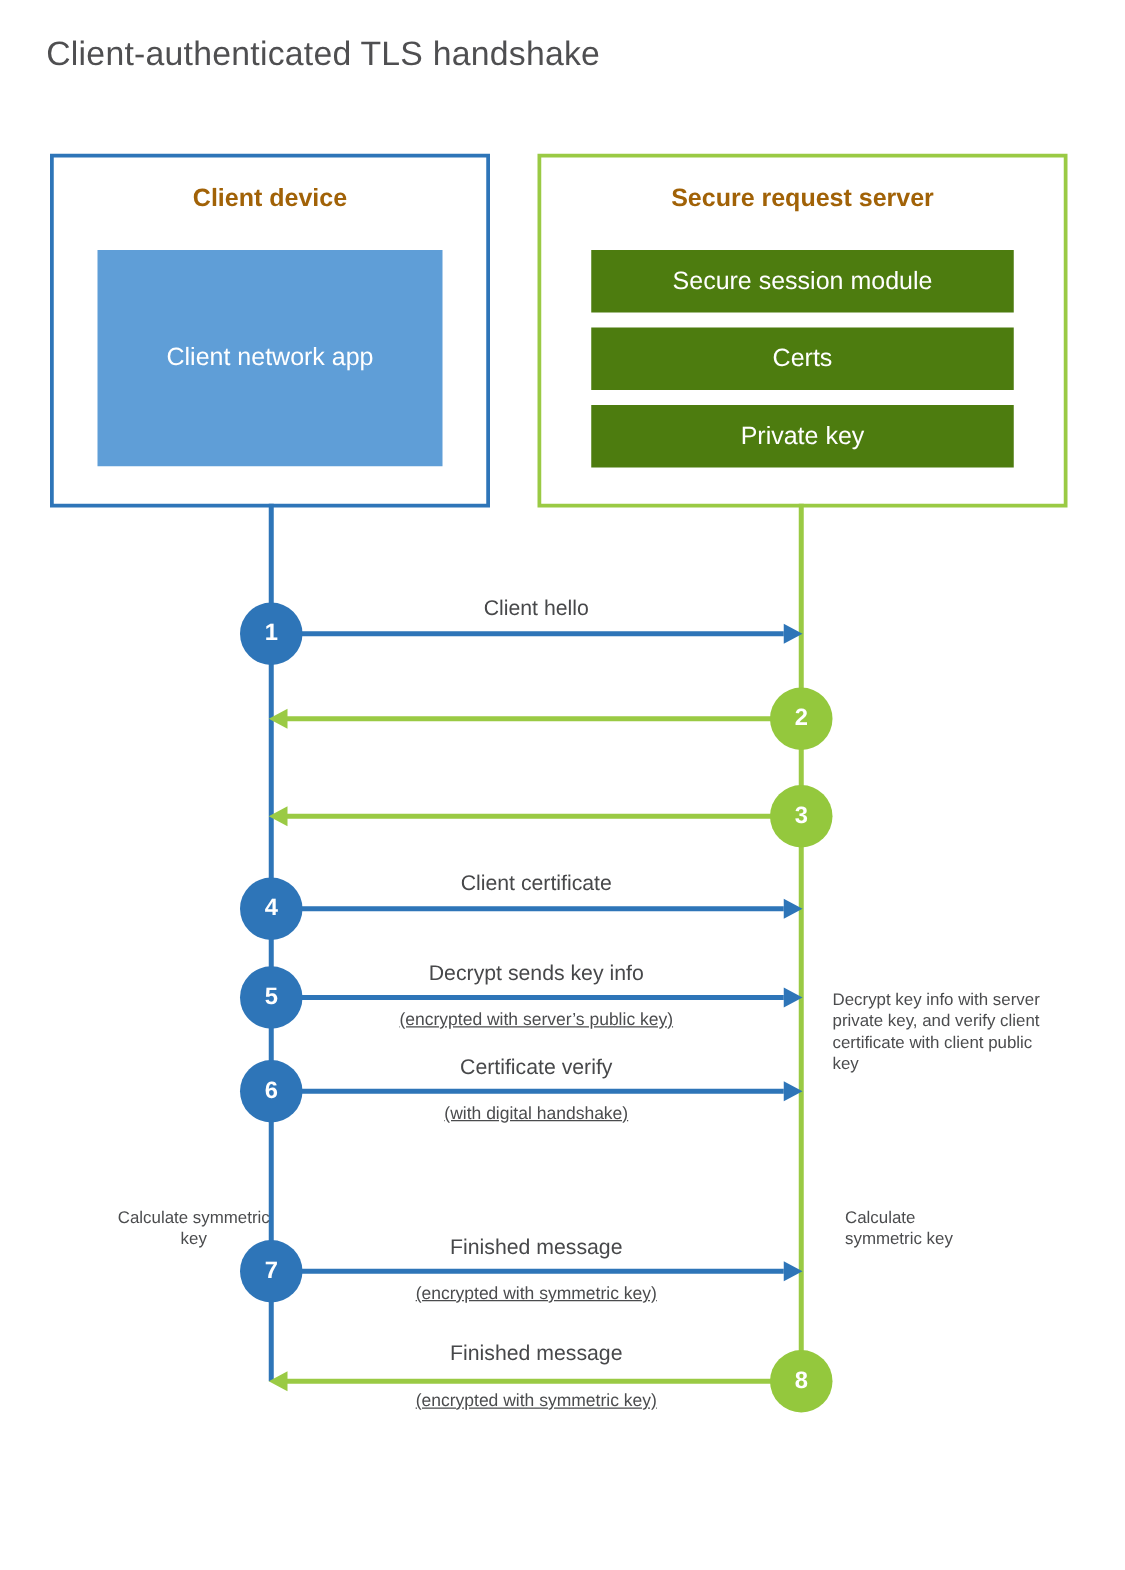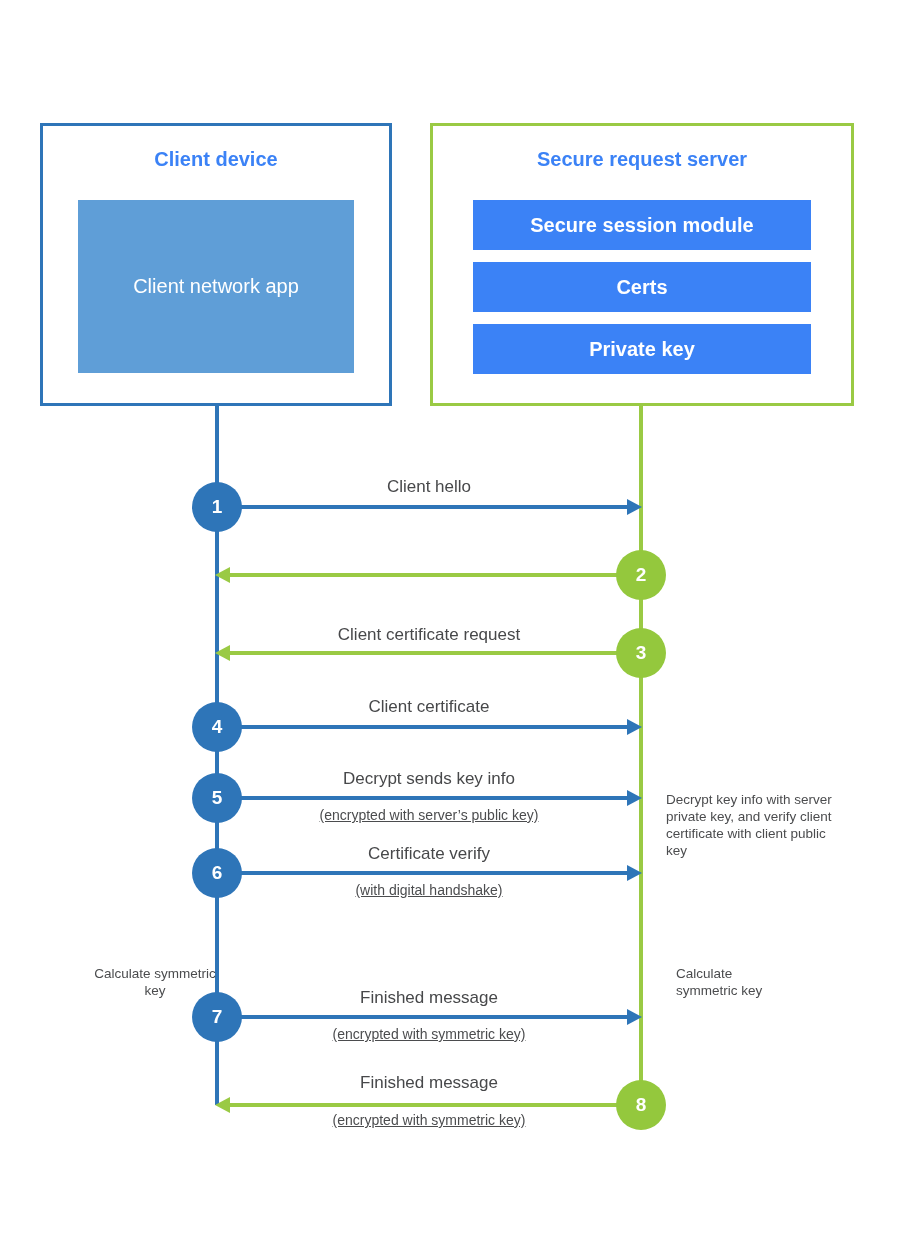--- a/index.html
+++ b/index.html
@@ -4,28 +4,28 @@
 <style>
   html,body{margin:0;padding:0;background:#ffffff;}
   body{font-family:"Liberation Sans",sans-serif;}
   .canvas{position:relative;width:900px;height:1256px;background:#fff;overflow:hidden;}
 
   .title{position:absolute;left:37px;top:28px;font-size:27px;font-weight:300;color:#4f4f51;letter-spacing:.2px;}
 
   .actor-box{position:absolute;top:123px;height:283px;box-sizing:border-box;background:#fff;}
   .actor-box.client{left:40px;width:352px;border:3px solid #2e75b8;}
   .actor-box.server{left:430px;width:424px;border:3px solid #9aca44;}
-  .actor-title{margin-top:22px;text-align:center;font-size:20px;font-weight:700;color:#3b82f6;}
+  .actor-title{margin-top:22px;text-align:center;font-size:20px;font-weight:700;color:#a16207;}
 
   .client-app{position:absolute;left:78px;top:200px;width:276px;height:173px;background:#5f9ed7;
     display:flex;align-items:center;justify-content:center;text-align:center;}
   .client-app span{color:#ffffff;font-size:20px;font-weight:300;max-width:180px;line-height:1.55;}
 
-  .server-bar{position:absolute;left:473px;width:338px;height:50px;background:#3b82f6;
-    display:flex;align-items:center;justify-content:center;color:#fff;font-size:20px;font-weight:700;}
+  .server-bar{position:absolute;left:473px;width:338px;height:50px;background:#4d7c0f;
+    display:flex;align-items:center;justify-content:center;color:#fff;font-size:20px;font-weight:400;}
   .bar-0{top:200px;} .bar-1{top:262px;} .bar-2{top:324px;}
 
   .lifeline{position:absolute;top:403px;width:4px;height:702px;}
   .lifeline.blue{left:215px;background:#2e75b8;}
   .lifeline.green{left:639px;background:#9aca44;}
 
   .step-circle{position:absolute;width:50px;height:50px;border-radius:50%;
     display:flex;align-items:center;justify-content:center;color:#fff;font-size:19px;font-weight:700;}
   .step-circle.blue{background:#2e75b8;}
   .step-circle.green{background:#94c83d;}
@@ -43,20 +43,21 @@
   .side-note{position:absolute;font-size:13.5px;color:#4b4c4e;line-height:17px;margin-top:28px;}
   .note-decrypt{left:666px;top:763px;width:168px;text-align:left;}
   .note-calc-left{left:93px;top:937px;width:124px;text-align:center;}
   .note-calc-right{left:676px;top:937px;width:120px;text-align:left;}
 </style>
 </head>
 <body>
 
 <div class="canvas">
 
+  <div class="title">Client-authenticated TLS handshake</div>
 
   <div class="actor-box client">
     <div class="actor-title">Client device</div>
   </div>
   <div class="client-app">
     <span>Client network app</span>
   </div>
 
   <div class="actor-box server">
     <div class="actor-title">Secure request server</div>
@@ -74,21 +75,20 @@
   <div class="step-circle blue" style="left:192px;top:482px">
     <span>1</span>
   </div>
 
   <div class="arrow-line green" style="left:229px;top:573px;width:412px"></div>
   <div class="arrow-head left green" style="left:215px;top:567px"></div>
   <div class="step-circle green" style="left:616px;top:550px">
     <span>2</span>
   </div>
 
-  <div class="msg-label" style="top:625px">Client certificate request</div>
   <div class="arrow-line green" style="left:229px;top:651px;width:412px"></div>
   <div class="arrow-head left green" style="left:215px;top:645px"></div>
   <div class="step-circle green" style="left:616px;top:628px">
     <span>3</span>
   </div>
 
   <div class="msg-label" style="top:697px">Client certificate</div>
   <div class="arrow-line blue" style="left:219px;top:725px;width:408px"></div>
   <div class="arrow-head right blue" style="left:627px;top:719px"></div>
   <div class="step-circle blue" style="left:192px;top:702px">

